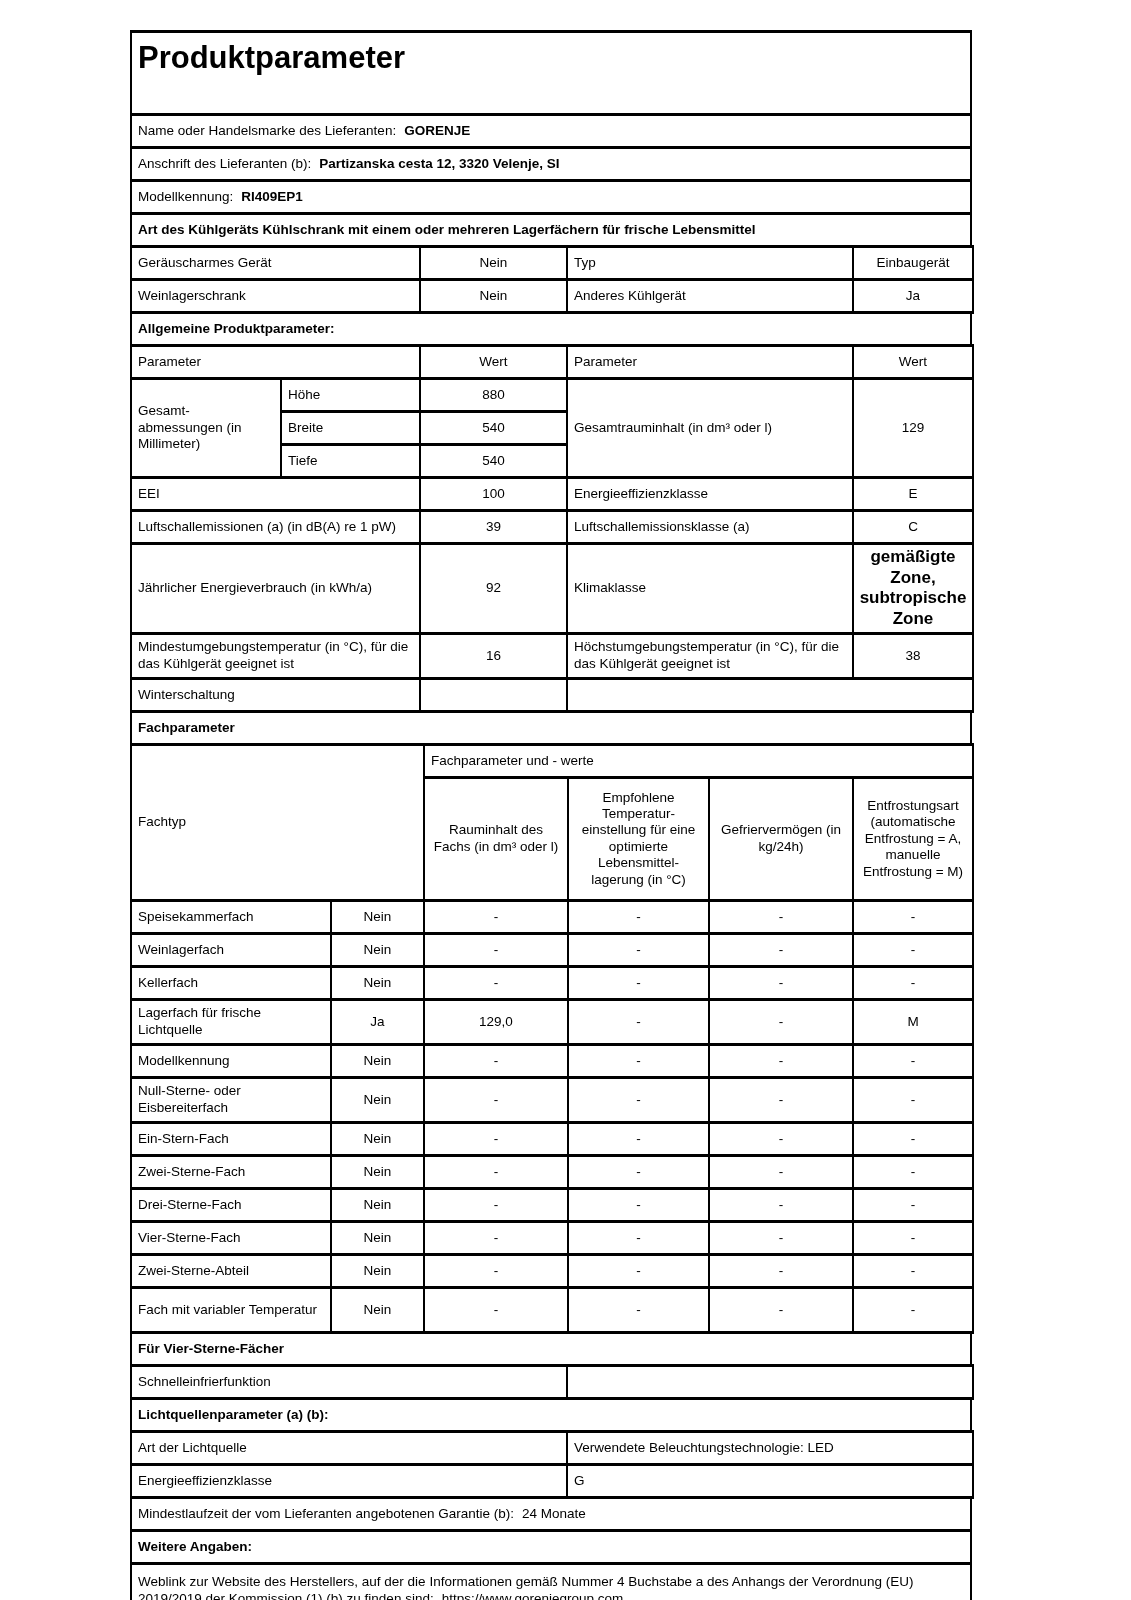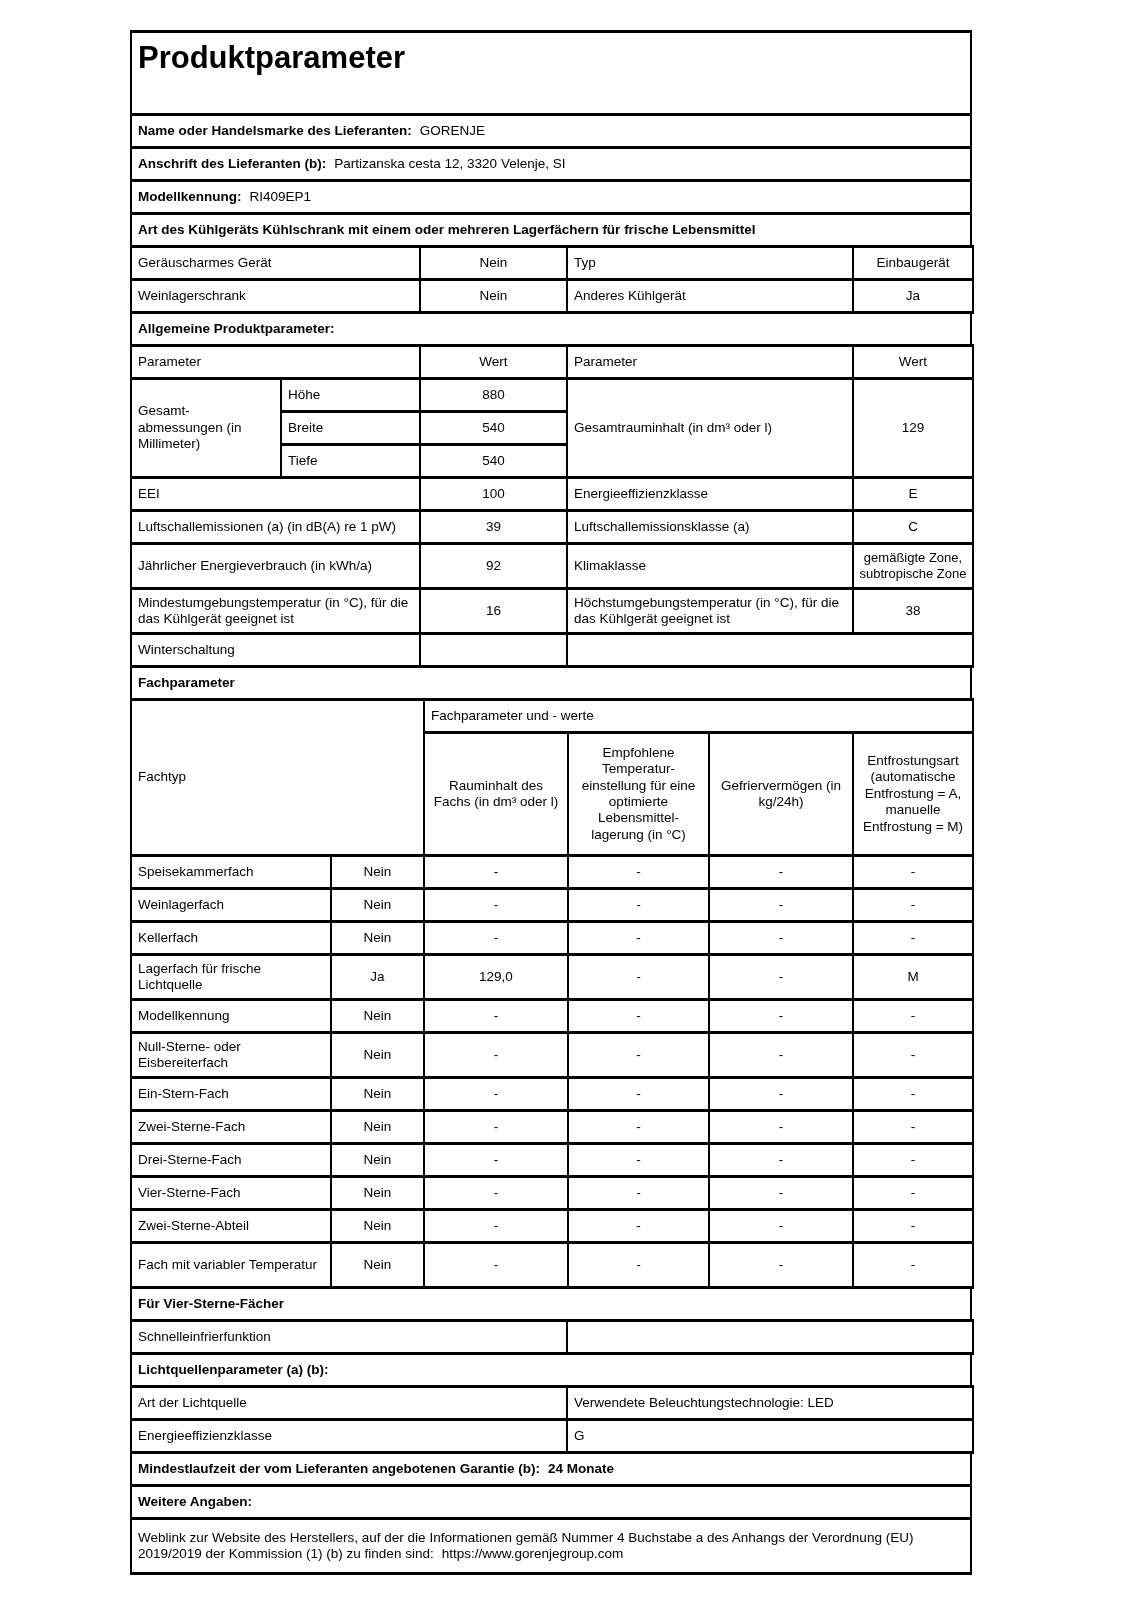--- a/index.html
+++ b/index.html
@@ -21,23 +21,23 @@
   .b{font-weight:bold;}
   .c{text-align:center;}
   .title-cell{height:72px;vertical-align:top;padding-top:6px;}
   .title-cell h1{margin:0;font-size:31px;font-weight:bold;letter-spacing:0px;}
   .bar{font-weight:bold;height:26px;}
   .h30{height:26px;}
   .h42{height:38px;}
   .subhead{height:116px;text-align:center;}
   .grouphead{height:26px;text-align:left;}
   .fachtyp-cell{vertical-align:middle;}
-  .smallwrap{font-size:13px;padding:2px 2px;}
-  .lbl{font-weight:bold;}
-  .val{font-weight:normal;}
+  .smallwrap{font-size:17px;padding:2px 2px;font-weight:bold;}
+  .lbl{font-weight:normal;}
+  .val{font-weight:bold;}
   .sp{display:inline-block;width:8px;}
   .weblink-cell{height:48px;vertical-align:middle;}
   .nw{white-space:nowrap;margin-top:42px;}
 </style>
 </head>
 <body>
 
 <div class="sheet">
 
   <table class="first">

